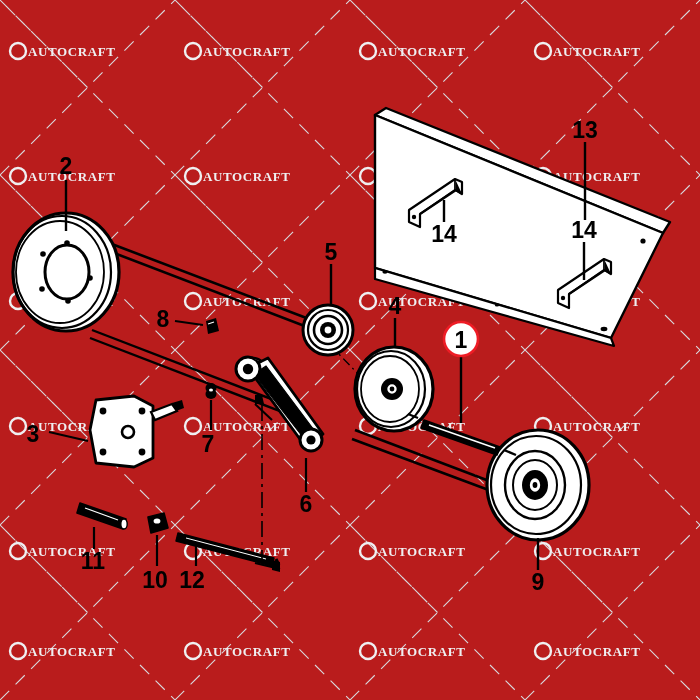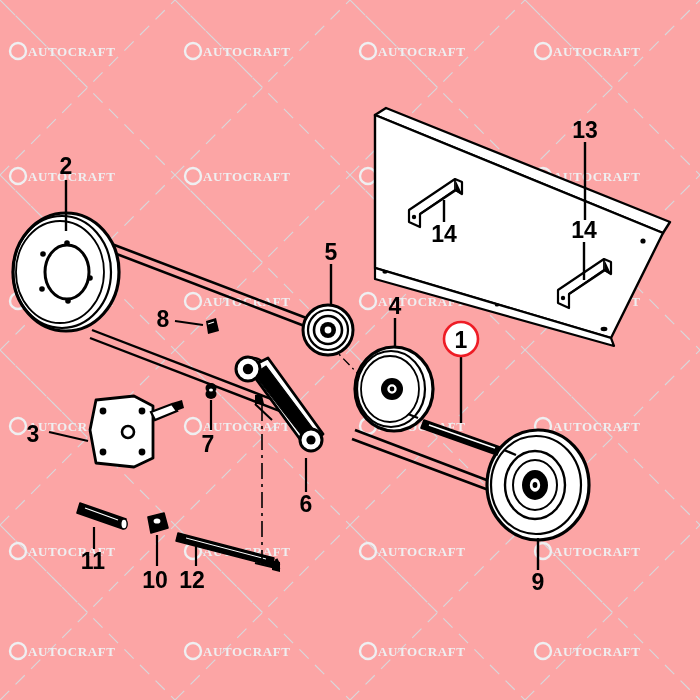--- a/index.html
+++ b/index.html
@@ -1,19 +1,19 @@
 <!DOCTYPE html>
 <html><head>
 <meta charset="utf-8">
 <title>Parts Diagram</title>
 <style>
   html,body{margin:0;padding:0;background:#ffffff;}
   body{width:700px;height:700px;overflow:hidden;
        font-family:"Liberation Sans","DejaVu Sans",sans-serif;}
-  #stage{position:relative;width:700px;height:700px;background:#fca5a5;}
+  #stage{position:relative;width:700px;height:700px;background:#b91c1c;}
   #stage svg{position:absolute;top:0;left:0;}
   .wm-layer{position:absolute;top:0;left:0;width:700px;height:700px;
             pointer-events:none;}
   .callout-num{font-weight:bold;font-size:23px;fill:#000;
                font-family:"Liberation Sans","DejaVu Sans",sans-serif;}
   .wm-text{font-family:"Liberation Serif","DejaVu Serif",serif;
            font-weight:bold;font-size:13px;letter-spacing:0.6px;
            fill:#efeff1;}
 </style>
 </head>

